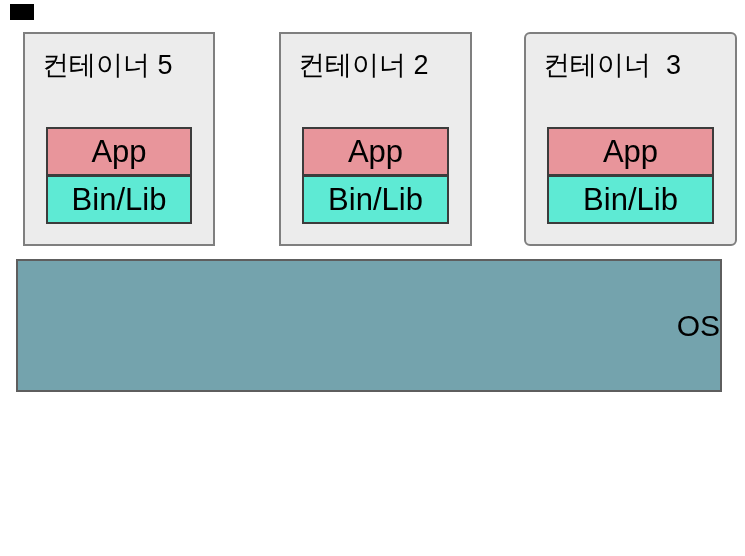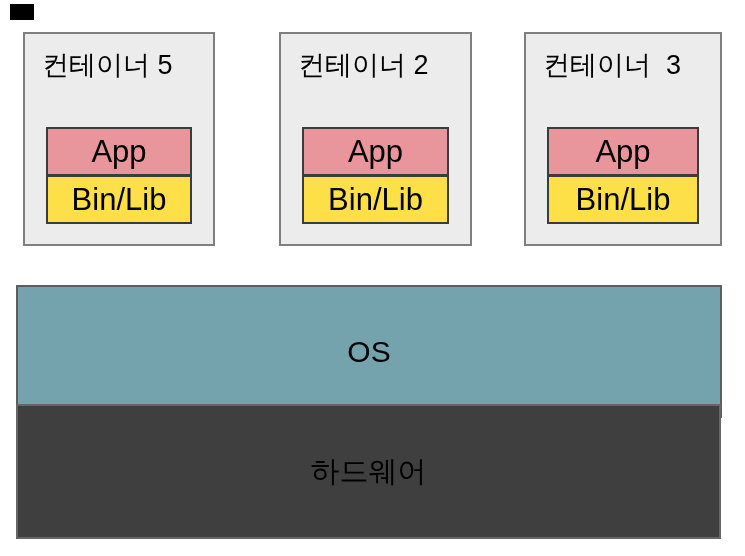--- a/index.html
+++ b/index.html
@@ -15,41 +15,40 @@
     position:absolute;left:10px;top:4px;width:24px;height:16px;
     background:#000;
   }
   .container-box{
     position:absolute;top:32px;height:214px;
     background:#ececec;border:2px solid #7f7f7f;
     box-sizing:border-box;
   }
   .c1{left:23px;width:192px;}
   .c2{left:279px;width:193px;}
-  .c3{left:524px;width:198px;}
+  .c3{left:524px;width:213px;border-radius:6px;}
   .container-title{
     position:absolute;left:17px;top:15px;
     font-size:27px;line-height:1.2;
     white-space:pre;
     color:#000;
   }
   .inner-box{
     position:absolute;left:21px;right:21px;height:49px;
     box-sizing:border-box;border:2px solid #3c3c3c;
     display:flex;align-items:center;justify-content:center;
     font-size:31px;
   }
   .app-box{top:81px;background:#e8959b;margin-top:12px;}
-  .binlib-box{top:141px;background:#fde047;}
+  .binlib-box{top:141px;background:#5eead4;}
   .os-bar{
     position:absolute;left:16px;top:259px;width:706px;height:133px;
     box-sizing:border-box;background:#74a3ad;border:2px solid #5e5e5e;
-    display:flex;align-items:center;justify-content:center;
+    display:flex;align-items:center;justify-content:flex-end;
     font-size:30px;
-    margin-top:26px;
   }
   .hw-bar{
     position:absolute;left:16px;top:404px;width:705px;height:135px;
     box-sizing:border-box;background:#3f3f3f;border:2px solid #666666;
     display:flex;align-items:center;justify-content:center;
     font-size:29px;color:#000;
   }
 </style>
 </head>
 <body>
@@ -85,17 +84,14 @@
     </div>
     <div class="inner-box binlib-box">
       <span>Bin/Lib</span>
     </div>
   </div>
 
   <div class="os-bar">
     <span>OS</span>
   </div>
 
-  <div class="hw-bar">
-    <span>하드웨어</span>
-  </div>
 
 </div>
 
 </body></html>

